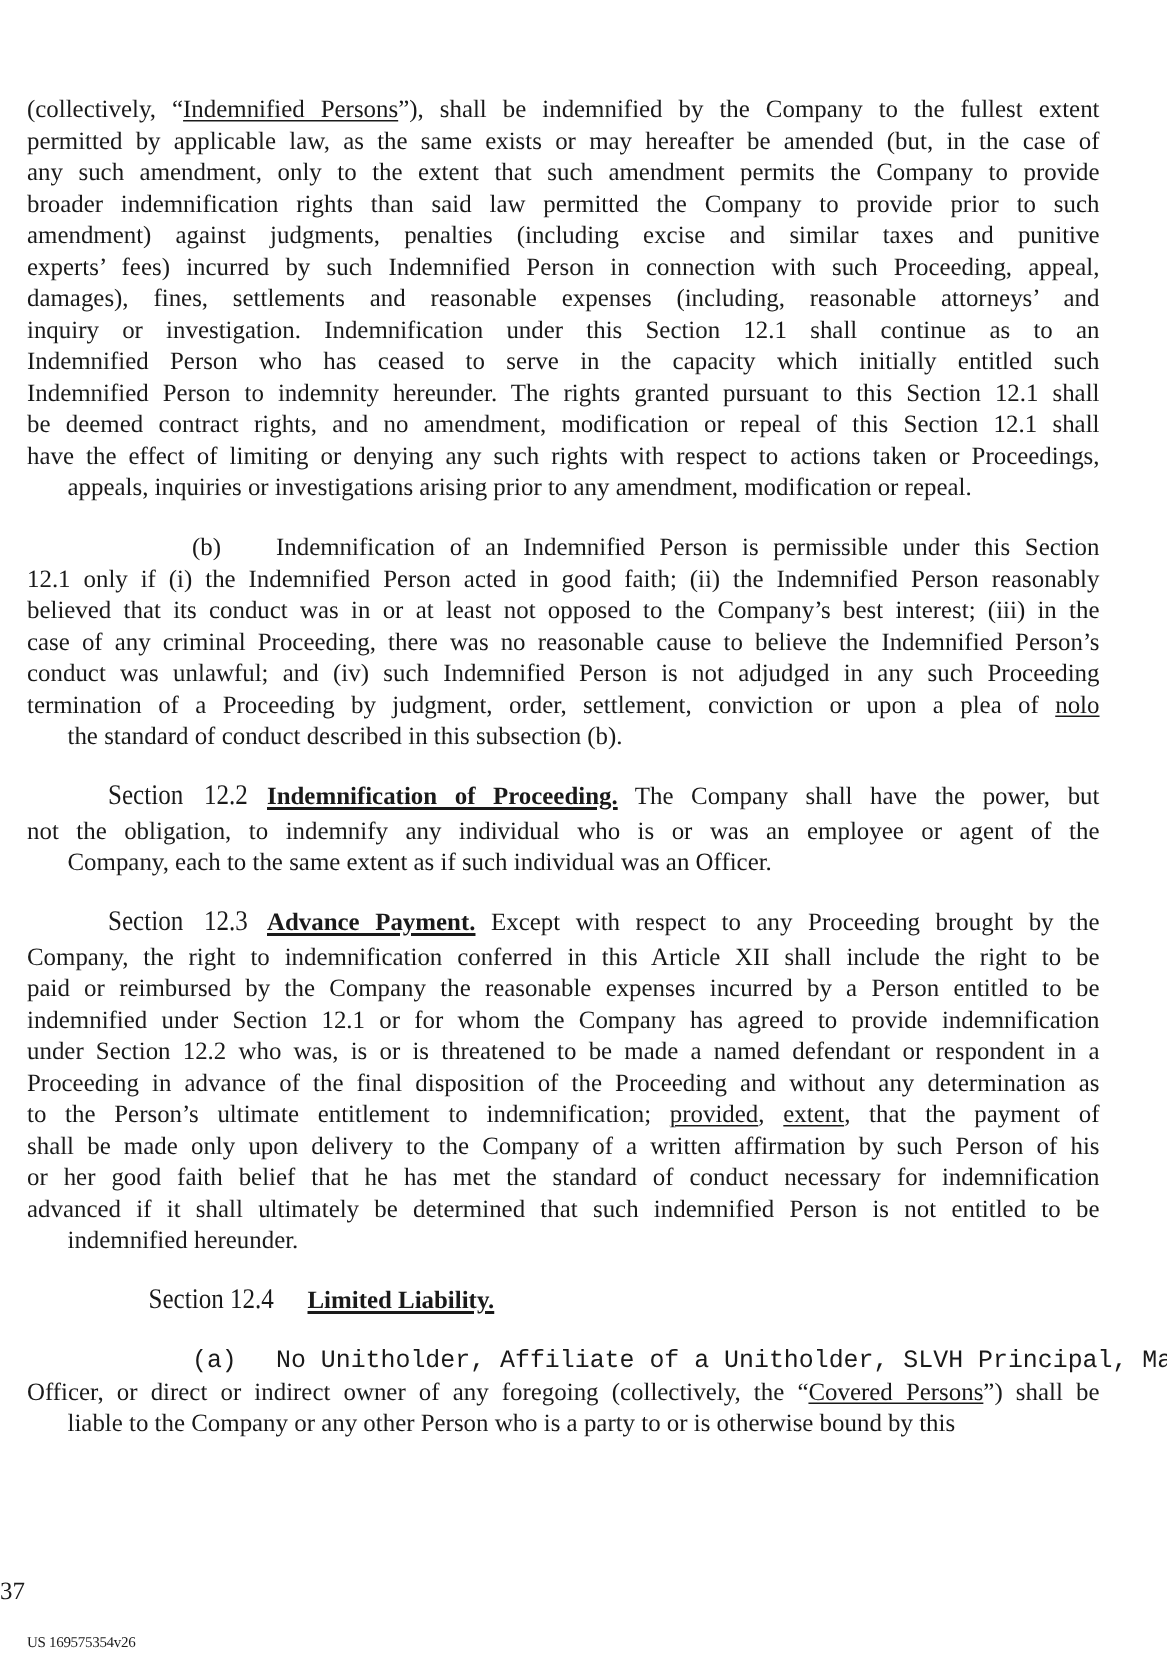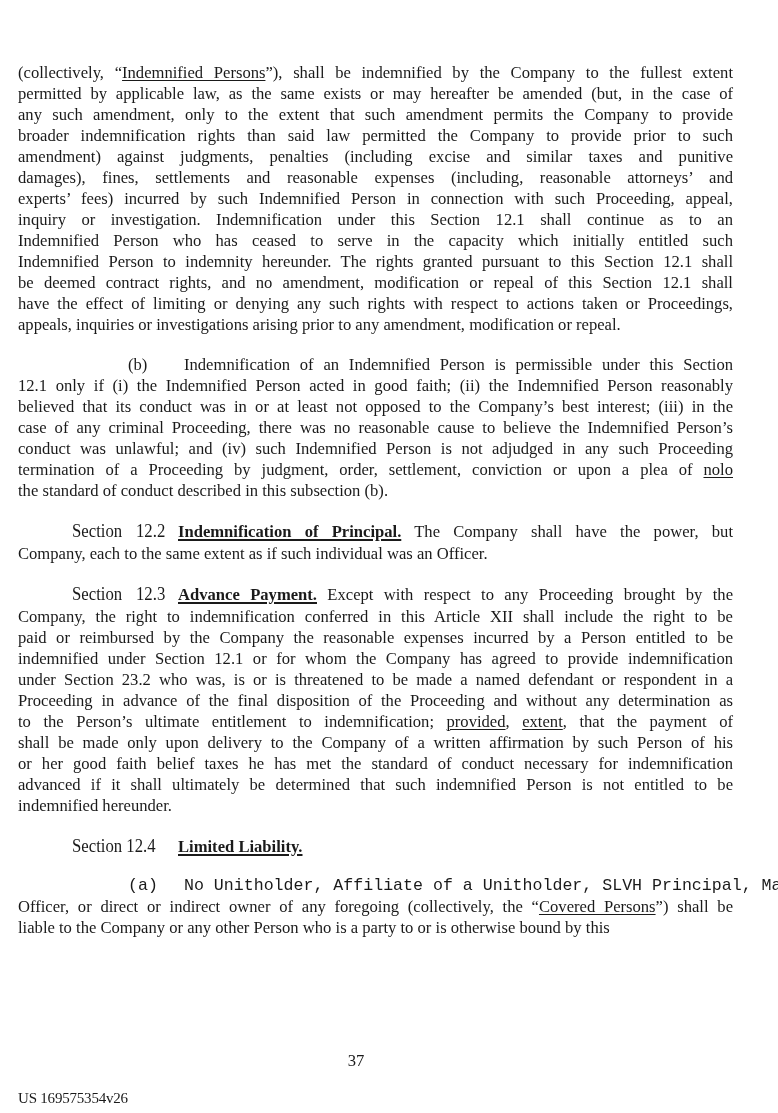--- a/index.html
+++ b/index.html
@@ -7,78 +7,79 @@
     width: 778px; height: 1113px; position: relative; overflow: hidden;
     font-family: "Liberation Serif", "DejaVu Serif", serif;
     color: #1a1a1a;
   }
   .page { position: absolute; left: 18px; top: 62px; width: 715px; }
   .line {
     font-size: 16.6px; line-height: 21px; height: 21px;
     text-align: justify; text-align-last: justify; white-space: nowrap;
     display: block; overflow: visible;
   }
-  .line.last { text-align-last: left; }
+  .line.last { text-align-last: left; margin-left: 27px; }
   .para { margin-bottom: 19px; }
   .u { text-decoration: underline; text-underline-offset: 2px; text-decoration-thickness: 1px; font-family: Liberation Serif, serif; }
   .hd { font-weight: bold; text-decoration: underline; text-underline-offset: 2px; text-decoration-thickness: 1.5px; }
   .sec-label {
     display: inline-block; font-size: 19px; transform: scaleX(0.88); transform-origin: left center;
     width: 106px; margin-left: 54px;
   }
   .sub-label { display: inline-block; margin-left: 110px; width: 56px; }
-  .page-number { position: absolute; left: 0; width: 712px; top: 1051px; text-align: center; font-size: 16.6px; }
-  .doc-id { position: absolute; left: 18px; top: 1090px; font-size: 15px; letter-spacing: -0.2px; }
+  .page-number { position: absolute; left: 0; width: 712px; top: 1051px; font-size: 16.6px; }
+  .doc-id { position: absolute; left: 18px; top: 1090px; font-size: 10px; letter-spacing: -0.2px; }
 </style>
 </head>
 <body>
 
 <div class="page">
 
   <div class="para">
       <div class="line">(collectively, “<span class="u">Indemnified Persons</span>”), shall be indemnified by the Company to the fullest extent</div>
       <div class="line">permitted by applicable law, as the same exists or may hereafter be amended (but, in the case of</div>
       <div class="line">any such amendment, only to the extent that such amendment permits the Company to provide</div>
       <div class="line">broader indemnification rights than said law permitted the Company to provide prior to such</div>
       <div class="line">amendment) against judgments, penalties (including excise and similar taxes and punitive</div>
+      <div class="line">experts’ fees) incurred by such Indemnified Person in connection with such Proceeding, appeal,</div>
       <div class="line">damages), fines, settlements and reasonable expenses (including, reasonable attorneys’ and</div>
-      <div class="line">experts’ fees) incurred by such Indemnified Person in connection with such Proceeding, appeal,</div>
       <div class="line">inquiry or investigation.  Indemnification under this Section 12.1 shall continue as to an</div>
       <div class="line">Indemnified Person who has ceased to serve in the capacity which initially entitled such</div>
       <div class="line">Indemnified Person to indemnity hereunder.  The rights granted pursuant to this Section 12.1 shall</div>
       <div class="line">be deemed contract rights, and no amendment, modification or repeal of this Section 12.1 shall</div>
       <div class="line">have the effect of limiting or denying any such rights with respect to actions taken or Proceedings,</div>
       <div class="line last">appeals, inquiries or investigations arising prior to any amendment, modification or repeal.</div>
     </div>
 
   <div class="para">
       <div class="line" style="text-align-last: justify;"><span class="sub-label">(b)</span>Indemnification of an Indemnified Person is permissible under this Section</div>
       <div class="line">12.1 only if (i) the Indemnified Person acted in good faith; (ii) the Indemnified Person reasonably</div>
       <div class="line">believed that its conduct was in or at least not opposed to the Company’s best interest; (iii) in the</div>
       <div class="line">case of any criminal Proceeding, there was no reasonable cause to believe the Indemnified Person’s</div>
       <div class="line">conduct was unlawful; and (iv) such Indemnified Person is not adjudged in any such Proceeding</div>
       <div class="line">termination of a Proceeding by judgment, order, settlement, conviction or upon a plea of <span class="u">nolo</span></div>
       <div class="line last">the standard of conduct described in this subsection (b).</div>
     </div>
 
   <div class="para">
-      <div class="line" style="height: 23px;"><span class="sec-label">Section 12.2</span><span class="hd">Indemnification of Principal.</span>  The Company shall have the power, but</div>
+      <div class="line" style="height: 23px;"><span class="sec-label">Section 12.2</span><span class="hd">Indemnification of Proceeding.</span>  The Company shall have the power, but</div>
+      <div class="line">not the obligation, to indemnify any individual who is or was an employee or agent of the</div>
       <div class="line last">Company, each to the same extent as if such individual was an Officer.</div>
     </div>
 
   <div class="para">
       <div class="line" style="height: 23px;"><span class="sec-label">Section 12.3</span><span class="hd">Advance Payment.</span>  Except with respect to any Proceeding brought by the</div>
       <div class="line">Company, the right to indemnification conferred in this Article XII shall include the right to be</div>
       <div class="line">paid or reimbursed by the Company the reasonable expenses incurred by a Person entitled to be</div>
       <div class="line">indemnified under Section 12.1 or for whom the Company has agreed to provide indemnification</div>
-      <div class="line">under Section 23.2 who was, is or is threatened to be made a named defendant or respondent in a</div>
+      <div class="line">under Section 12.2 who was, is or is threatened to be made a named defendant or respondent in a</div>
       <div class="line">Proceeding in advance of the final disposition of the Proceeding and without any determination as</div>
       <div class="line">to the Person’s ultimate entitlement to indemnification; <span class="u">provided</span>, <span class="u">extent</span>, that the payment of</div>
       <div class="line">shall be made only upon delivery to the Company of a written affirmation by such Person of his</div>
-      <div class="line">or her good faith belief taxes he has met the standard of conduct necessary for indemnification</div>
+      <div class="line">or her good faith belief that he has met the standard of conduct necessary for indemnification</div>
       <div class="line">advanced if it shall ultimately be determined that such indemnified Person is not entitled to be</div>
       <div class="line last">indemnified hereunder.</div>
     </div>
 
   <div class="para" style="margin-bottom:17px;">
     <div class="line last" style="height:23px;">
       <span class="sec-label">Section 12.4</span><span class="hd">Limited Liability.</span>
     </div>
   </div>
 

